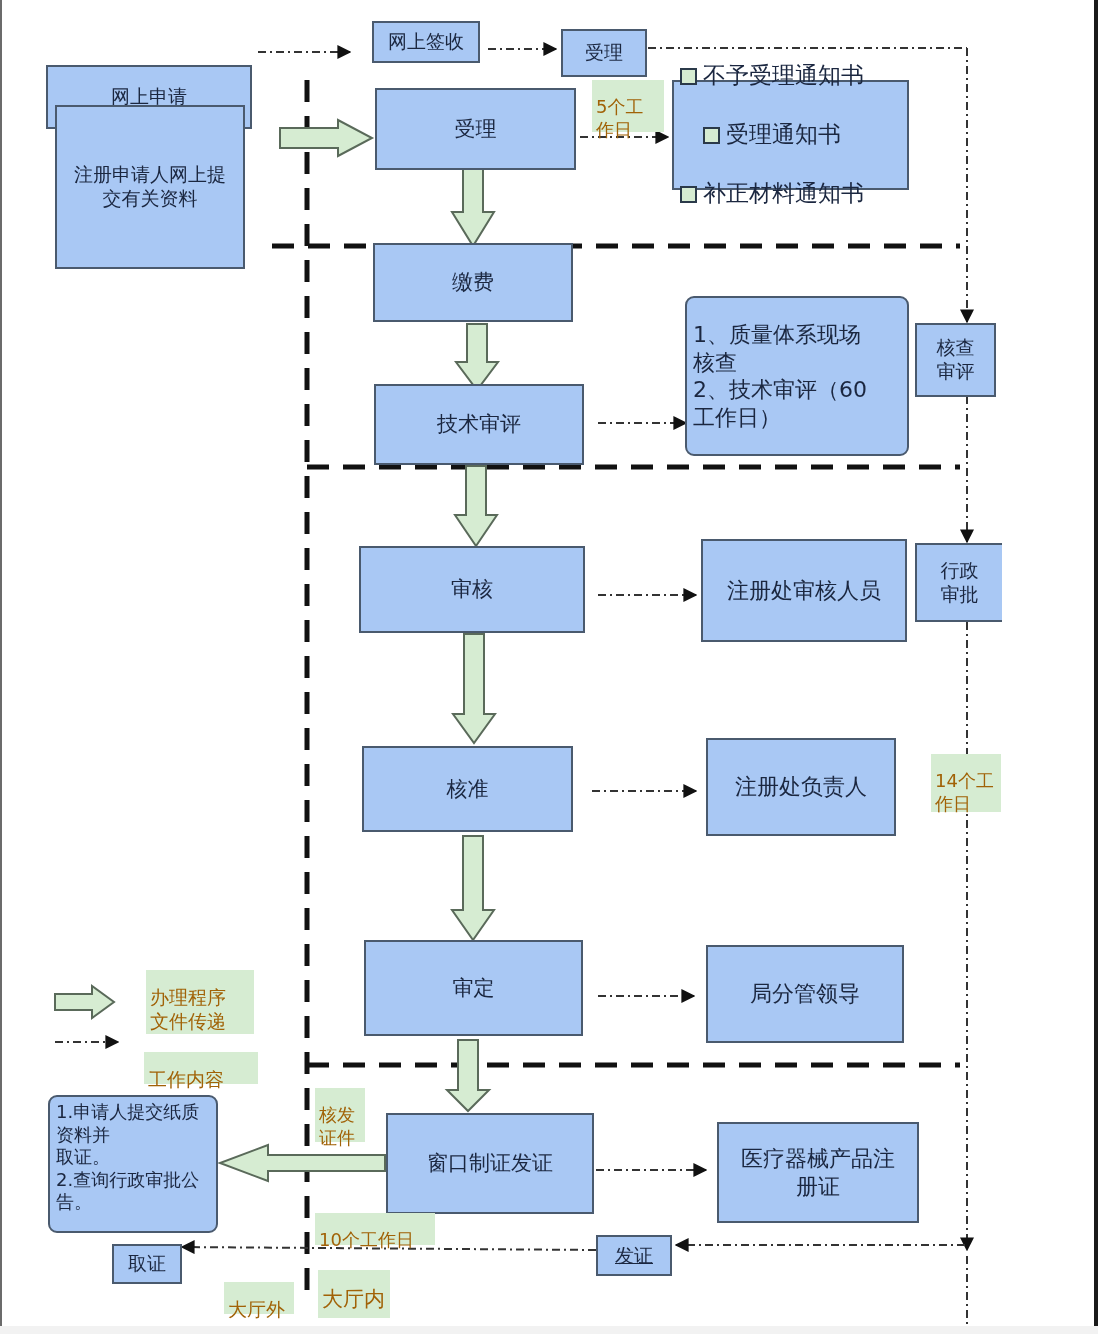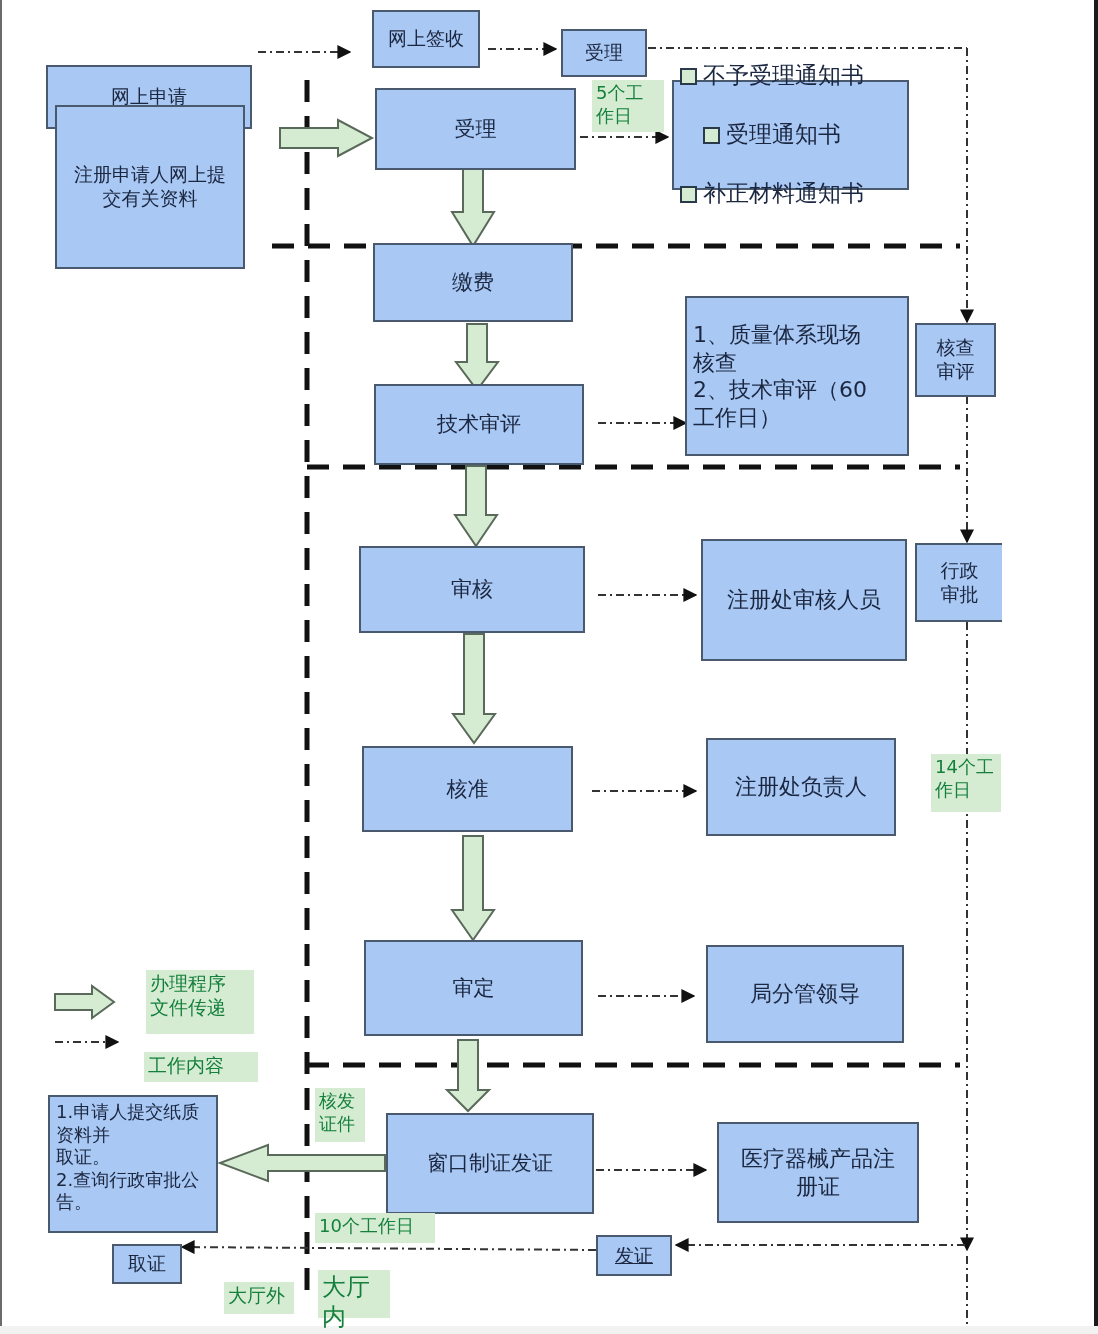--- a/index.html
+++ b/index.html
@@ -10,25 +10,25 @@
     .frame-left { position: absolute; left: 0; top: 0; width: 2px; height: 1334px; background: #6b6b6b; }
     .frame-right { position: absolute; left: 1094px; top: 0; width: 4px; height: 1334px; background: #1a1a1a; }
     .frame-bottom { position: absolute; left: 0; top: 1326px; width: 1098px; height: 8px; background: #f2f2f2; }
     .box {
       position: absolute; box-sizing: border-box;
       background: #a9c8f4; border: 2px solid #4a5a6e;
       display: flex; align-items: center; justify-content: center;
       text-align: center; font-size: 21px; line-height: 1.25; color: #1b2740;
       white-space: pre-line;
     }
-    .box.left { justify-content: flex-start; text-align: left; padding-left: 6px; }
+    .box.left { justify-content: flex-start; text-align: left; padding-left: 6px; border-radius: 9px; }
     .box.small { font-size: 19px; }
     .note {
       position: absolute; box-sizing: border-box; background: #d6ecd2;
-      font-size: 18px; line-height: 1.25; color: #15803d; padding: 2px 4px;
+      font-size: 18px; line-height: 1.25; color: #a16207; padding: 16px 4px;
       white-space: pre-line;
     }
     svg.overlay { position: absolute; left: 0; top: 0; }
     .chk { display: inline-block; width: 13px; height: 13px; border: 2px solid #2b3a4a; background: #d6ecd2; margin-right: 6px; vertical-align: middle; }
     .notice-list { align-items: center; justify-content: flex-start; padding-left: 6px; font-size: 23px; }
     .notice-list ul { list-style: none; padding: 0; margin: 0; text-align: center; }
     .notice-list li { line-height: 1.3; }
   </style>
 </head>
 <body>
@@ -75,21 +75,21 @@
     <path d="M464,634 L484,634 L484,714 L495,714 L474,743 L453,714 L464,714 Z"></path>
     <path d="M463,836 L483,836 L483,910 L494,910 L473,940 L452,910 L463,910 Z"></path>
     <path d="M458,1040 L478,1040 L478,1090 L489,1090 L468,1111 L447,1090 L458,1090 Z"></path>
     <path d="M385,1155 L268,1155 L268,1145 L220,1163 L268,1181 L268,1171 L385,1171 Z"></path>
     <path d="M55,994 L92,994 L92,986 L114,1002 L92,1018 L92,1010 L55,1010 Z"></path>
   </g>
   <line x1="55" y1="1042" x2="118" y2="1042" stroke="#333" stroke-width="2" stroke-dasharray="8,4,2,4" marker-end="url(#tri)"></line>
 </svg>
 
 <div class="box small" style="left:46px;top:29px;width:206px;height:64px;margin-top:36px;">网上申请</div>
-<div class="box small" style="left:372px;top:10px;width:108px;height:58px;">网上签收</div>
+<div class="box small" style="left:372px;top:21px;width:108px;height:42px;">网上签收</div>
 <div class="box small" style="left:561px;top:29px;width:86px;height:48px;">受理</div>
 
 <div class="box small" style="left:55px;top:105px;width:190px;height:164px;">注册申请人网上提
 交有关资料</div>
 
 <div class="box" style="left:375px;top:88px;width:201px;height:82px;">受理</div>
 <div class="box" style="left:373px;top:243px;width:200px;height:79px;">缴费</div>
 <div class="box" style="left:374px;top:384px;width:210px;height:81px;">技术审评</div>
 <div class="box" style="left:359px;top:546px;width:226px;height:87px;">审核</div>
 <div class="box" style="left:362px;top:746px;width:211px;height:86px;font-family:Liberation Serif, serif;">核准</div>
@@ -100,21 +100,21 @@
   <ul>
     <li><span class="chk"></span><span>不予受理通知书</span></li>
     <li><span class="chk"></span><span>受理通知书</span></li>
     <li><span class="chk"></span><span>补正材料通知书</span></li>
   </ul>
 </div>
 <div class="box left" style="left:685px;top:296px;width:224px;height:160px;font-size:22px;">1、质量体系现场
 核查
 2、技术审评（60
 工作日）</div>
-<div class="box" style="left:701px;top:539px;width:206px;height:122px;font-size:22px;">注册处审核人员</div>
+<div class="box" style="left:701px;top:539px;width:206px;height:103px;font-size:22px;">注册处审核人员</div>
 <div class="box" style="left:706px;top:738px;width:190px;height:98px;font-size:22px;">注册处负责人</div>
 <div class="box" style="left:706px;top:945px;width:198px;height:98px;font-size:22px;">局分管领导</div>
 <div class="box" style="left:717px;top:1122px;width:202px;height:101px;font-size:22px;">医疗器械产品注
 册证</div>
 
 <div class="box small" style="left:915px;top:323px;width:81px;height:74px;">核查
 审评</div>
 <div class="box small" style="left:915px;top:543px;width:87px;height:79px;border-right:none;">行政
 审批</div>
 <div class="note" style="left:931px;top:754px;width:70px;height:58px;">14个工
@@ -128,17 +128,17 @@
 
 <div class="box left" style="left:48px;top:1095px;width:170px;height:138px;font-size:18px;align-items:flex-start;padding-top:4px;">1.申请人提交纸质
 资料并
 取证。
 2.查询行政审批公
 告。</div>
 <div class="box small" style="left:112px;top:1244px;width:70px;height:40px;">取证</div>
 <div class="box small" style="left:596px;top:1235px;width:76px;height:41px;text-decoration:underline;">发证</div>
 
 <div class="note" style="left:224px;top:1266px;width:70px;height:32px;font-size:19px;margin-top:16px;">大厅外</div>
-<div class="note" style="left:318px;top:1270px;width:72px;height:48px;font-size:24px;">大厅内</div>
+<div class="note" style="left:318px;top:1270px;width:72px;height:48px;font-size:21px;">大厅内</div>
 
 <div class="note" style="left:146px;top:970px;width:108px;height:64px;font-size:19px;">办理程序
 文件传递</div>
 <div class="note" style="left:144px;top:1052px;width:114px;height:30px;font-size:19px;">工作内容</div>
 
 </body></html>

